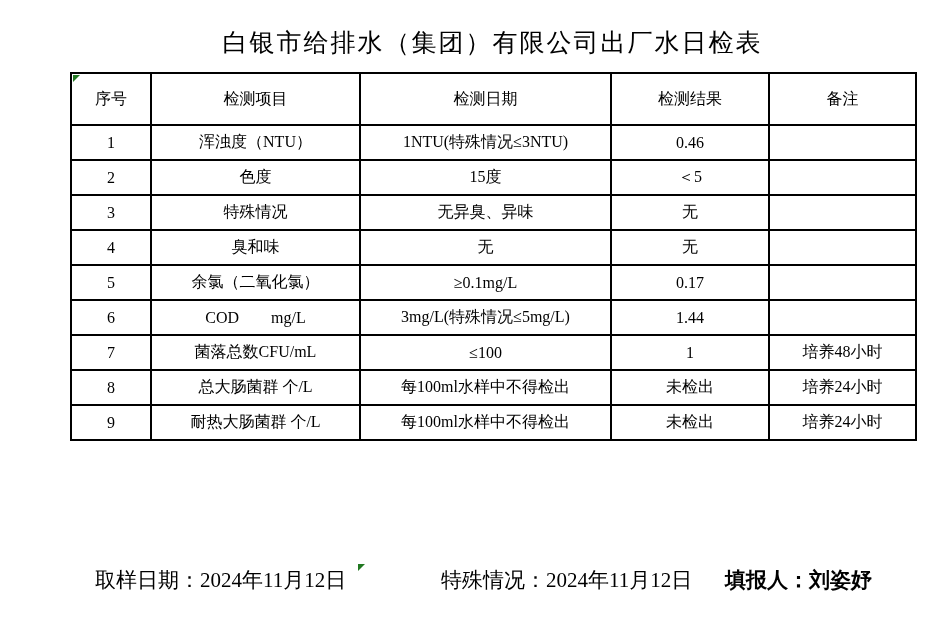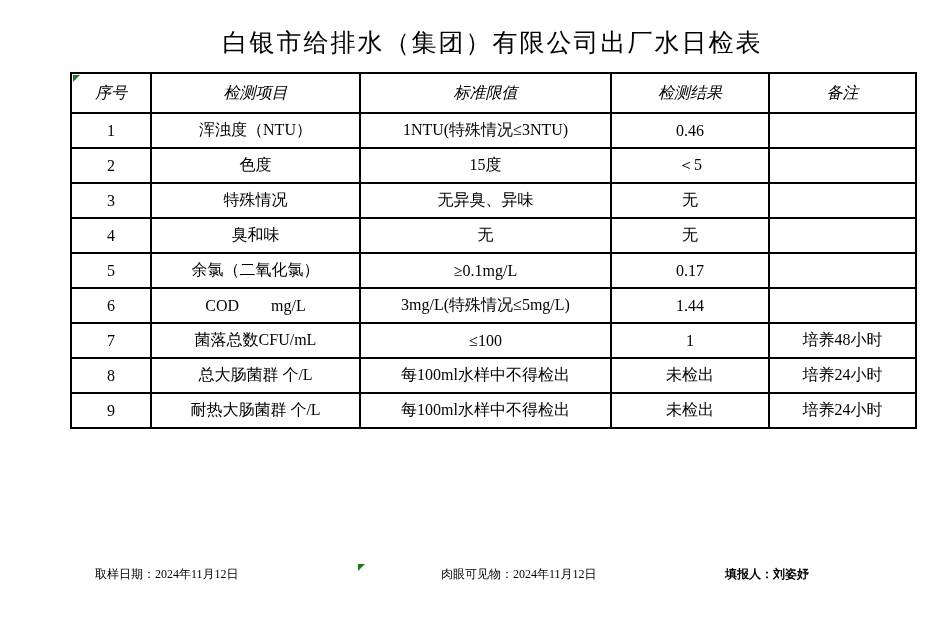--- a/index.html
+++ b/index.html
@@ -40,21 +40,21 @@
     border: 2px solid #000000;
     text-align: center;
     vertical-align: middle;
     font-size: 16px;
     font-weight: 400;
     color: #000000;
     padding: 0;
     white-space: pre;
     overflow: hidden;
   }
-  table.inspection thead tr { height: 40px; font-style: italic; }
+  table.inspection thead tr { height: 52px; }
   table.inspection tbody tr { height: 35px; }
   .col-no       { width: 80px; }
   .col-item     { width: 209px; }
   .col-standard { width: 251px; }
   .col-result   { width: 158px; }
   .col-note     { width: 147px; }
   .error-tri {
     position: absolute;
     width: 0;
     height: 0;
@@ -62,21 +62,21 @@
     border-right: 7px solid transparent;
   }
   #tri-header { left: 73px;  top: 75px; }
   #tri-footer { left: 358px; top: 564px; }
   .footer {
     position: absolute;
     top: 566px;
     left: 0;
     width: 810px;
     height: 24px;
-    font-size: 12px;
+    font-size: 21px;
     color: #000000;
   }
   .footer span { position: absolute; white-space: nowrap; }
   #sampling-date { left: 95px; }
   #test-date     { left: 441px; }
   #reporter      { left: 725px; font-weight: bold; }
 </style>
 </head>
 <body>
 
@@ -89,21 +89,21 @@
       <col class="col-no">
         <col class="col-item">
         <col class="col-standard">
         <col class="col-result">
         <col class="col-note">
     </colgroup>
     <thead>
       <tr>
         <th>序号</th>
         <th>检测项目</th>
-        <th>标准限值</th>
+        <th>检测日期</th>
         <th>检测结果</th>
         <th>备注</th>
       </tr>
     </thead>
     <tbody>
       <tr>
         <td>1</td>
         <td>浑浊度（NTU）</td>
         <td>1NTU(特殊情况≤3NTU)</td>
         <td>0.46</td>
@@ -166,17 +166,17 @@
         <td>培养24小时</td>
       </tr>
     </tbody>
   </table>
 
   <div id="tri-header" class="error-tri"></div>
   <div id="tri-footer" class="error-tri"></div>
 
   <div class="footer">
     <span id="sampling-date">取样日期：2024年11月12日</span>
-    <span id="test-date">肉眼可见物：2024年11月12日</span>
+    <span id="test-date">特殊情况：2024年11月12日</span>
     <span id="reporter">填报人：刘姿妤</span>
   </div>
 
 </div>
 
 </body></html>

